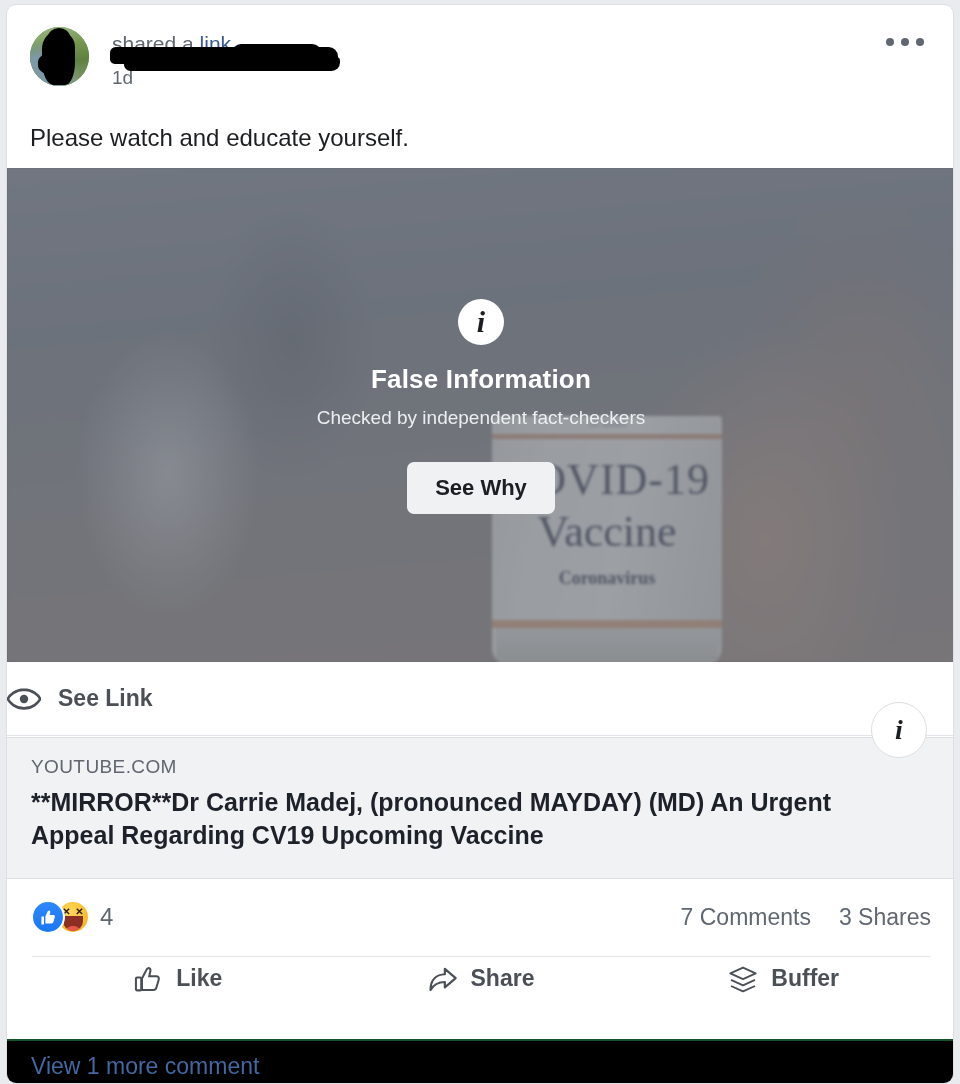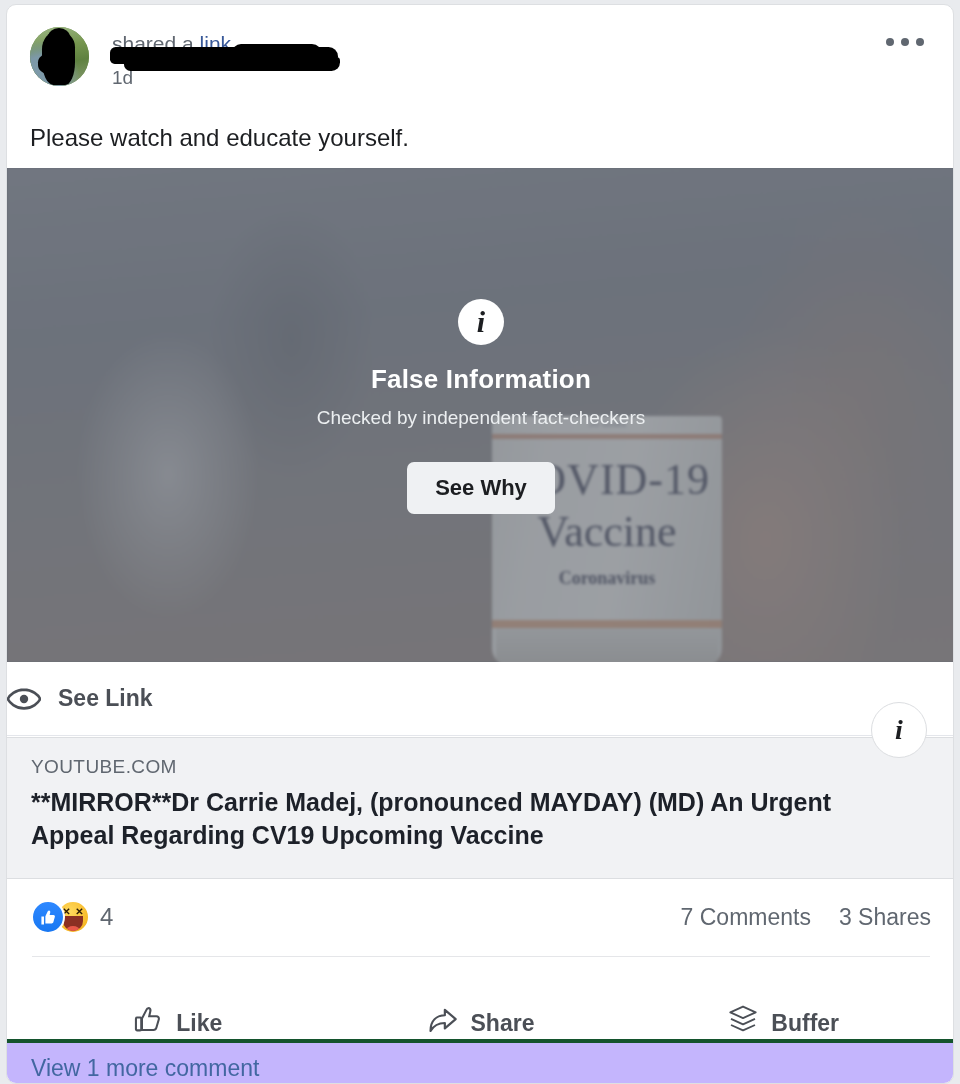--- a/index.html
+++ b/index.html
@@ -431,42 +431,42 @@
     position: absolute;
     top: 960px;
     left: 20px;
     width: 908px;
     height: 72px;
     display: flex;
   }
   .action-btn {
     flex: 1;
     display: flex;
-    align-items: flex-end;
+    align-items: flex-start;
     justify-content: center;
     gap: 13px;
     cursor: pointer;
     background: transparent;
     border: none;
     font-family: "Liberation Sans", sans-serif;
   }
   .action-label {
     font-size: 23px;
     font-weight: bold;
     color: #4b4f56;
   }
 
   .comments-footer {
     position: absolute;
     top: 1034px;
     left: 0;
     width: 948px;
     height: 46px;
-    background: #c4b5fd;
-    border-top: 4px solid #14532d;
+    background: #000000;
+    border-top: 2px solid #14532d;
     padding: 12px 24px 0 24px;
   }
   .view-more {
     font-size: 23px;
     color: #4267a1;
     cursor: pointer;
   }
 </style>
 </head>
 <body>

